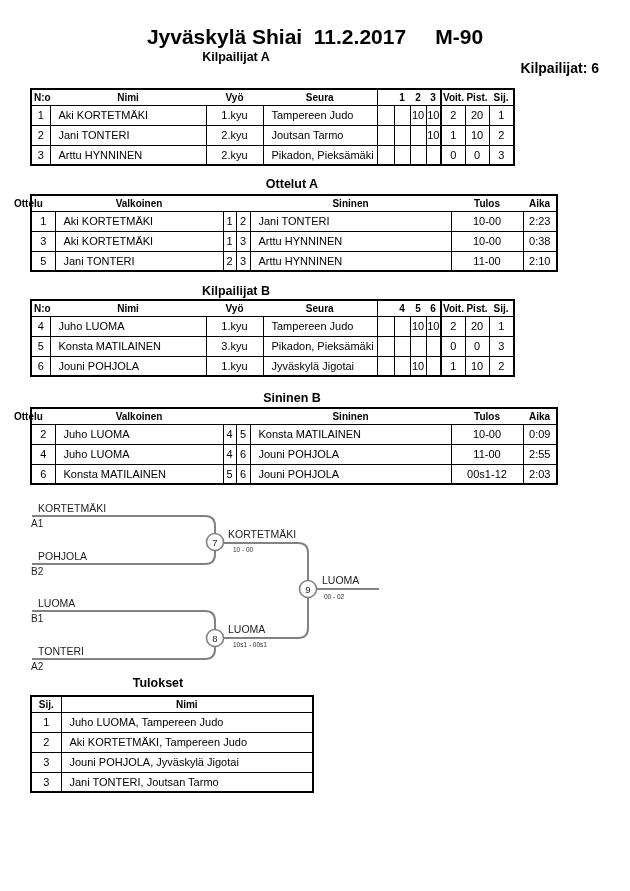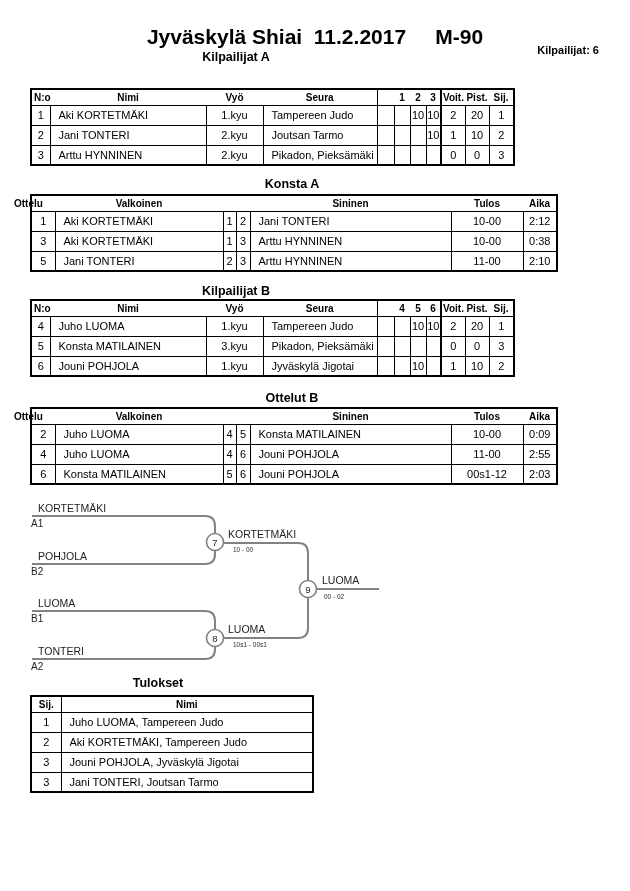--- a/index.html
+++ b/index.html
@@ -1,20 +1,20 @@
 <!DOCTYPE html>
 <html><head>
 <meta charset="utf-8">
 <style>
   html,body{margin:0;padding:0;background:#fff;}
   #page{position:relative;width:630px;height:891px;background:#fff;overflow:hidden;
         font-family:"Liberation Sans","DejaVu Sans",sans-serif;color:#000;}
   .doc-title{position:absolute;top:25px;left:0;width:630px;text-align:center;
              font-size:21px;font-weight:bold;white-space:pre;letter-spacing:0px;}
-  .participants{position:absolute;top:44px;right:31px;font-size:11px;font-weight:bold;padding-left:24px;}
+  .participants{position:absolute;top:60px;right:31px;font-size:14px;font-weight:bold;padding-left:24px;}
   .section-title{position:absolute;transform:translateX(-50%);font-size:12.5px;font-weight:bold;white-space:nowrap;}
   #title-pool-a{left:236px;top:50px;}
   #title-matches-a{left:292px;top:177px;}
   #title-pool-b{left:236px;top:284px;}
   #title-matches-b{left:292px;top:391px;}
   #title-results{left:158px;top:676px;}
   .tbl-wrap{position:absolute;}
   #wrap-pool-a{left:30px;top:88px;}
   #wrap-matches-a{left:30px;top:194px;}
   #wrap-pool-b{left:30px;top:299px;}
@@ -110,21 +110,21 @@
             <td></td>
             <td></td>
             <td class="thick">0</td>
             <td>0</td>
             <td>3</td>
           </tr>
         </tbody>
       </table>
     </div>
 
-  <div class="section-title" id="title-matches-a">Konsta A</div>
+  <div class="section-title" id="title-matches-a">Ottelut A</div>
   <div class="tbl-wrap" id="wrap-matches-a">
       <table class="grid" style="width: 526px;">
         <colgroup>
           <col style="width: 24px;">
           <col style="width: 168px;">
           <col style="width: 13px;">
           <col style="width: 14px;">
           <col style="width: 201px;">
           <col style="width: 72px;">
           <col style="width: 34px;">
@@ -143,21 +143,21 @@
           </tr>
         </thead>
         <tbody>
           <tr>
             <td>1</td>
             <td class="al">Aki KORTETMÄKI</td>
             <td>1</td>
             <td>2</td>
             <td class="al">Jani TONTERI</td>
             <td>10-00</td>
-            <td>2:12</td>
+            <td>2:23</td>
           </tr>
           <tr>
             <td>3</td>
             <td class="al">Aki KORTETMÄKI</td>
             <td>1</td>
             <td>3</td>
             <td class="al">Arttu HYNNINEN</td>
             <td>10-00</td>
             <td>0:38</td>
           </tr>
@@ -242,21 +242,21 @@
             <td>10</td>
             <td></td>
             <td class="thick">1</td>
             <td>10</td>
             <td>2</td>
           </tr>
         </tbody>
       </table>
     </div>
 
-  <div class="section-title" id="title-matches-b">Ottelut B</div>
+  <div class="section-title" id="title-matches-b">Sininen B</div>
   <div class="tbl-wrap" id="wrap-matches-b">
       <table class="grid" style="width: 526px;">
         <colgroup>
           <col style="width: 24px;">
           <col style="width: 168px;">
           <col style="width: 13px;">
           <col style="width: 14px;">
           <col style="width: 201px;">
           <col style="width: 72px;">
           <col style="width: 34px;">

